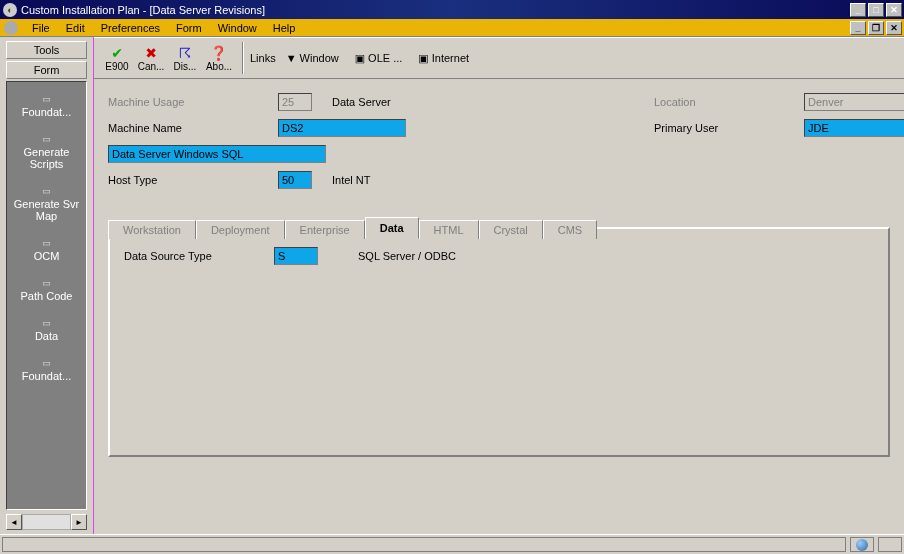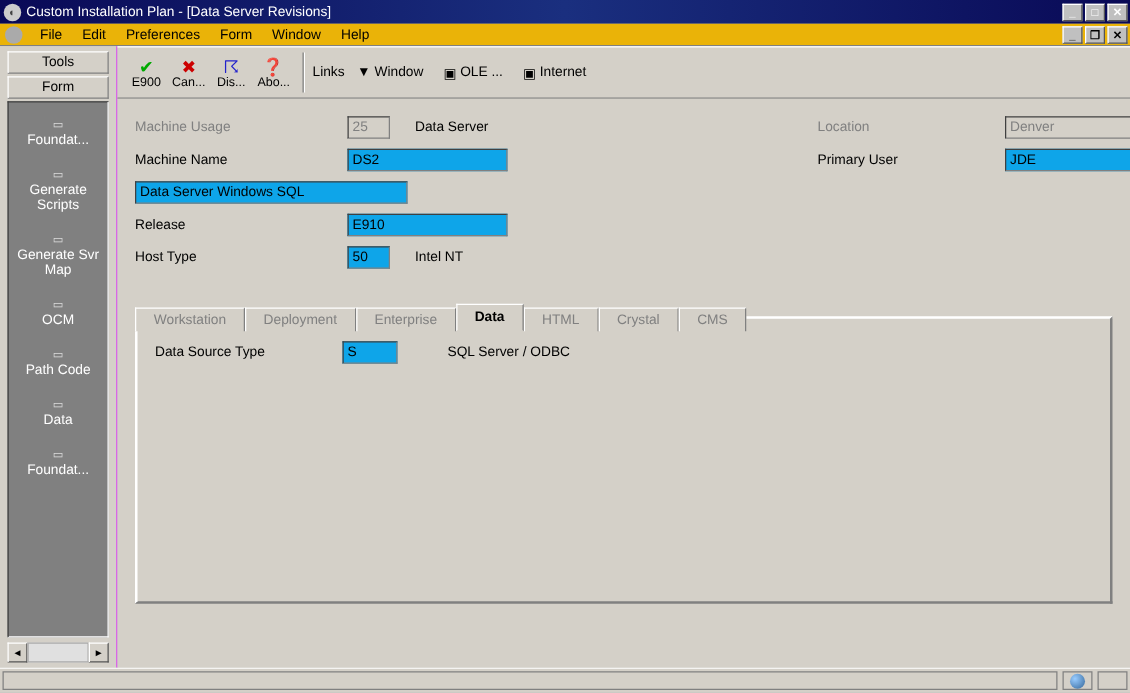--- a/index.html
+++ b/index.html
@@ -147,24 +147,20 @@
         <div class="txt">Data Server</div>
       </div>
       <div class="row">
         <div class="lbl">Machine Name</div>
         <div class="inp" style="width:128px">DS2</div>
       </div>
       <div class="row">
         <div class="inp" style="width:218px">Data Server Windows SQL</div>
       </div>
       <div class="row">
-        <div class="lbl">Release</div>
-        <div class="inp" style="width:128px">E910</div>
-      </div>
-      <div class="row">
         <div class="lbl">Host Type</div>
         <div class="inp" style="width:34px">50</div>
         <div class="txt">Intel NT</div>
       </div>
 
       <div class="rcol">
         <div class="row">
           <div class="lbl dis">Location</div>
           <div class="inp ro" style="width:108px">Denver</div>
         </div>

